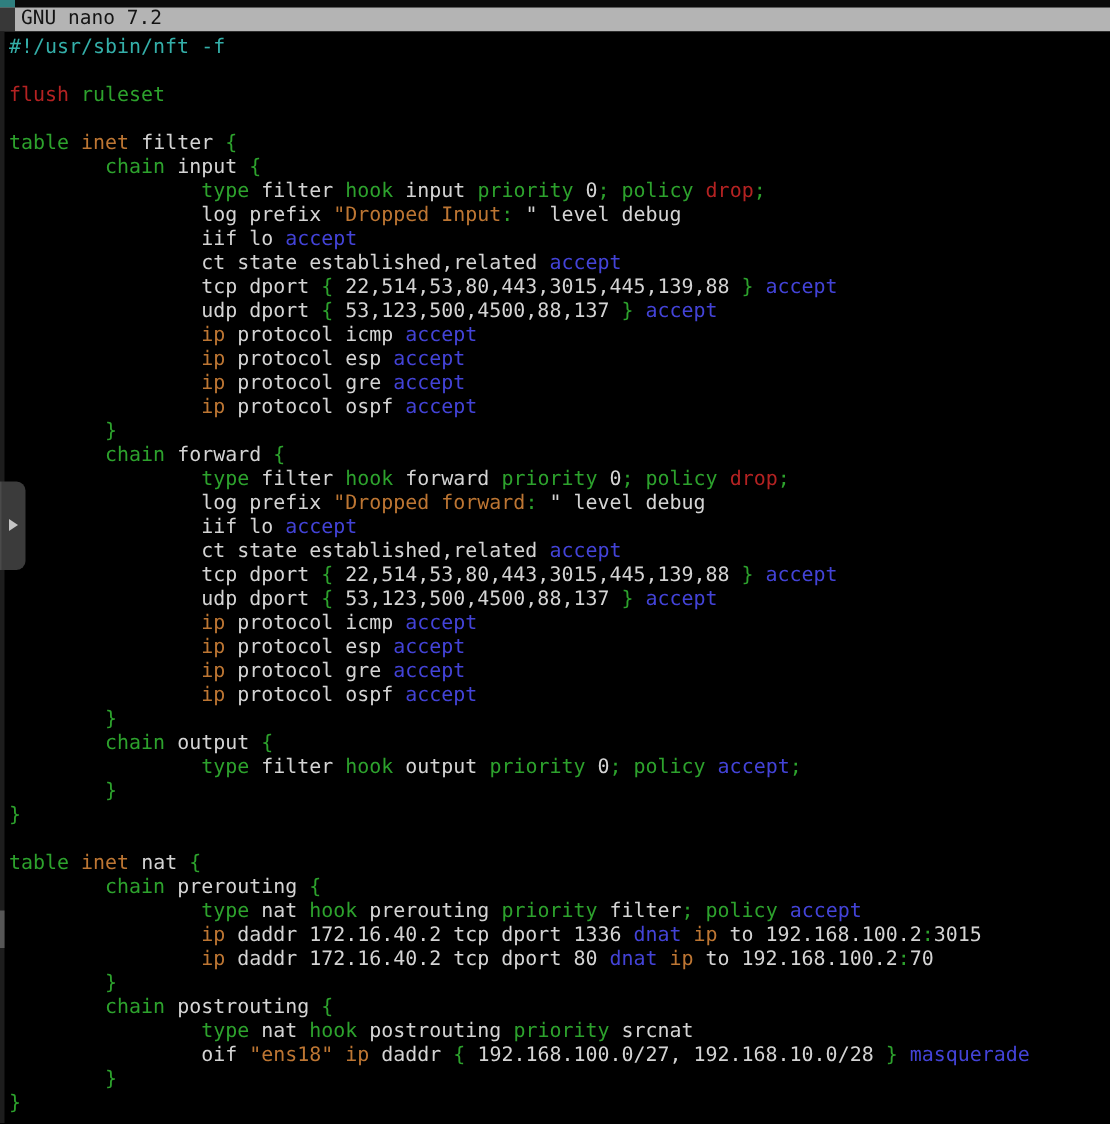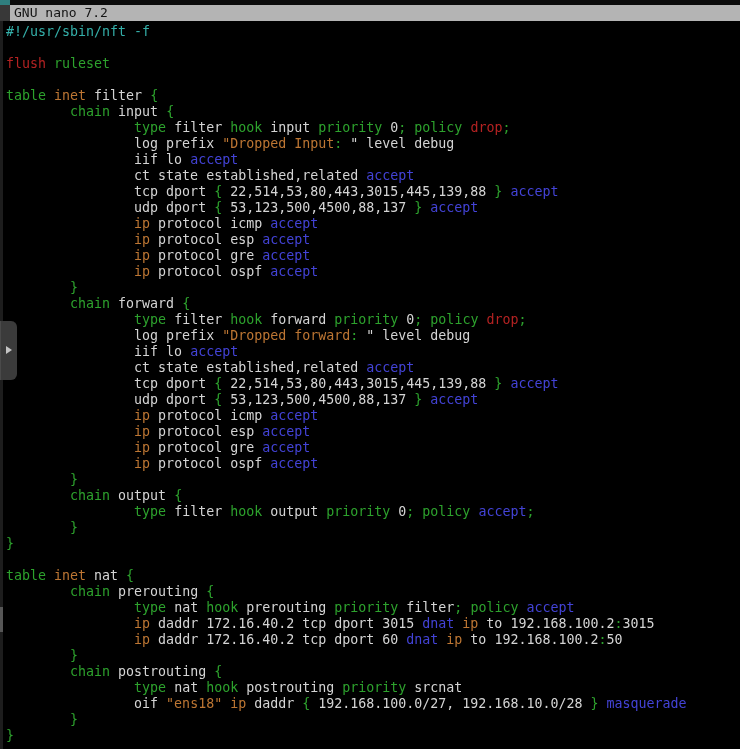--- a/index.html
+++ b/index.html
@@ -85,22 +85,22 @@
         <div class="line"><span class="seg-w">                </span><span class="seg-o">ip</span><span class="seg-w"> protocol ospf </span><span class="seg-b">accept</span></div>
         <div class="line"><span class="seg-w">        </span><span class="seg-g">}</span></div>
         <div class="line"><span class="seg-w">        </span><span class="seg-g">chain</span><span class="seg-w"> output </span><span class="seg-g">{</span></div>
         <div class="line"><span class="seg-w">                </span><span class="seg-g">type</span><span class="seg-w"> filter </span><span class="seg-g">hook</span><span class="seg-w"> output </span><span class="seg-g">priority</span><span class="seg-w"> 0</span><span class="seg-g">;</span><span class="seg-w"> </span><span class="seg-g">policy</span><span class="seg-w"> </span><span class="seg-b">accept</span><span class="seg-g">;</span></div>
         <div class="line"><span class="seg-w">        </span><span class="seg-g">}</span></div>
         <div class="line"><span class="seg-g">}</span></div>
         <div class="line">&nbsp;</div>
         <div class="line"><span class="seg-g">table</span><span class="seg-w"> </span><span class="seg-o">inet</span><span class="seg-w"> nat </span><span class="seg-g">{</span></div>
         <div class="line"><span class="seg-w">        </span><span class="seg-g">chain</span><span class="seg-w"> prerouting </span><span class="seg-g">{</span></div>
         <div class="line"><span class="seg-w">                </span><span class="seg-g">type</span><span class="seg-w"> nat </span><span class="seg-g">hook</span><span class="seg-w"> prerouting </span><span class="seg-g">priority</span><span class="seg-w"> filter</span><span class="seg-g">;</span><span class="seg-w"> </span><span class="seg-g">policy</span><span class="seg-w"> </span><span class="seg-b">accept</span></div>
-        <div class="line"><span class="seg-w">                </span><span class="seg-o">ip</span><span class="seg-w"> daddr 172.16.40.2 tcp dport 3015 </span><span class="seg-b">dnat</span><span class="seg-w"> </span><span class="seg-o">ip</span><span class="seg-w"> to 192.168.100.2</span><span class="seg-g">:</span><span class="seg-w">3015</span></div>
-        <div class="line"><span class="seg-w">                </span><span class="seg-o">ip</span><span class="seg-w"> daddr 172.16.40.2 tcp dport 60 </span><span class="seg-b">dnat</span><span class="seg-w"> </span><span class="seg-o">ip</span><span class="seg-w"> to 192.168.100.2</span><span class="seg-g">:</span><span class="seg-w">50</span></div>
+        <div class="line"><span class="seg-w">                </span><span class="seg-o">ip</span><span class="seg-w"> daddr 172.16.40.2 tcp dport 1336 </span><span class="seg-b">dnat</span><span class="seg-w"> </span><span class="seg-o">ip</span><span class="seg-w"> to 192.168.100.2</span><span class="seg-g">:</span><span class="seg-w">3015</span></div>
+        <div class="line"><span class="seg-w">                </span><span class="seg-o">ip</span><span class="seg-w"> daddr 172.16.40.2 tcp dport 80 </span><span class="seg-b">dnat</span><span class="seg-w"> </span><span class="seg-o">ip</span><span class="seg-w"> to 192.168.100.2</span><span class="seg-g">:</span><span class="seg-w">70</span></div>
         <div class="line"><span class="seg-w">        </span><span class="seg-g">}</span></div>
         <div class="line"><span class="seg-w">        </span><span class="seg-g">chain</span><span class="seg-w"> postrouting </span><span class="seg-g">{</span></div>
         <div class="line"><span class="seg-w">                </span><span class="seg-g">type</span><span class="seg-w"> nat </span><span class="seg-g">hook</span><span class="seg-w"> postrouting </span><span class="seg-g">priority</span><span class="seg-w"> srcnat</span></div>
         <div class="line"><span class="seg-w">                oif </span><span class="seg-o">"ens18"</span><span class="seg-w"> </span><span class="seg-o">ip</span><span class="seg-w"> daddr </span><span class="seg-g">{</span><span class="seg-w"> 192.168.100.0/27, 192.168.10.0/28 </span><span class="seg-g">}</span><span class="seg-w"> </span><span class="seg-b">masquerade</span></div>
         <div class="line"><span class="seg-w">        </span><span class="seg-g">}</span></div>
         <div class="line"><span class="seg-g">}</span></div>
       </div>
   </div>
 
   <div id="scroll-track"></div>

